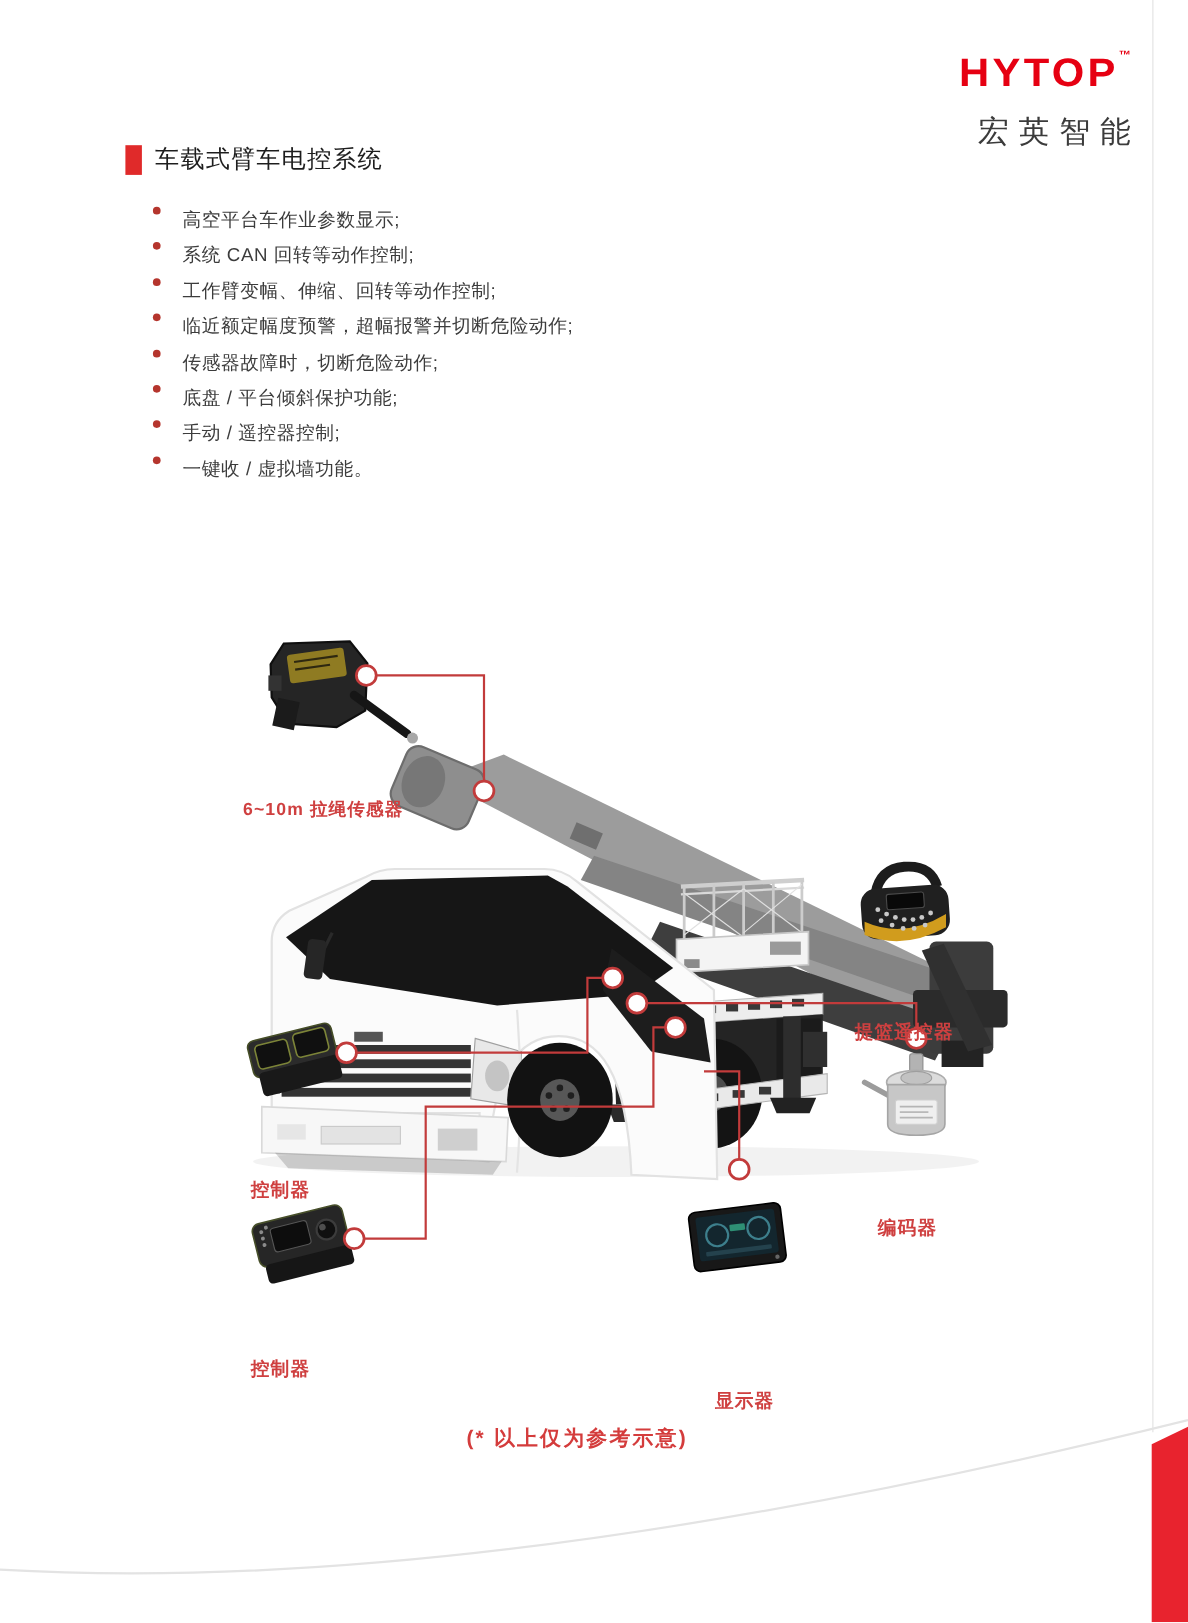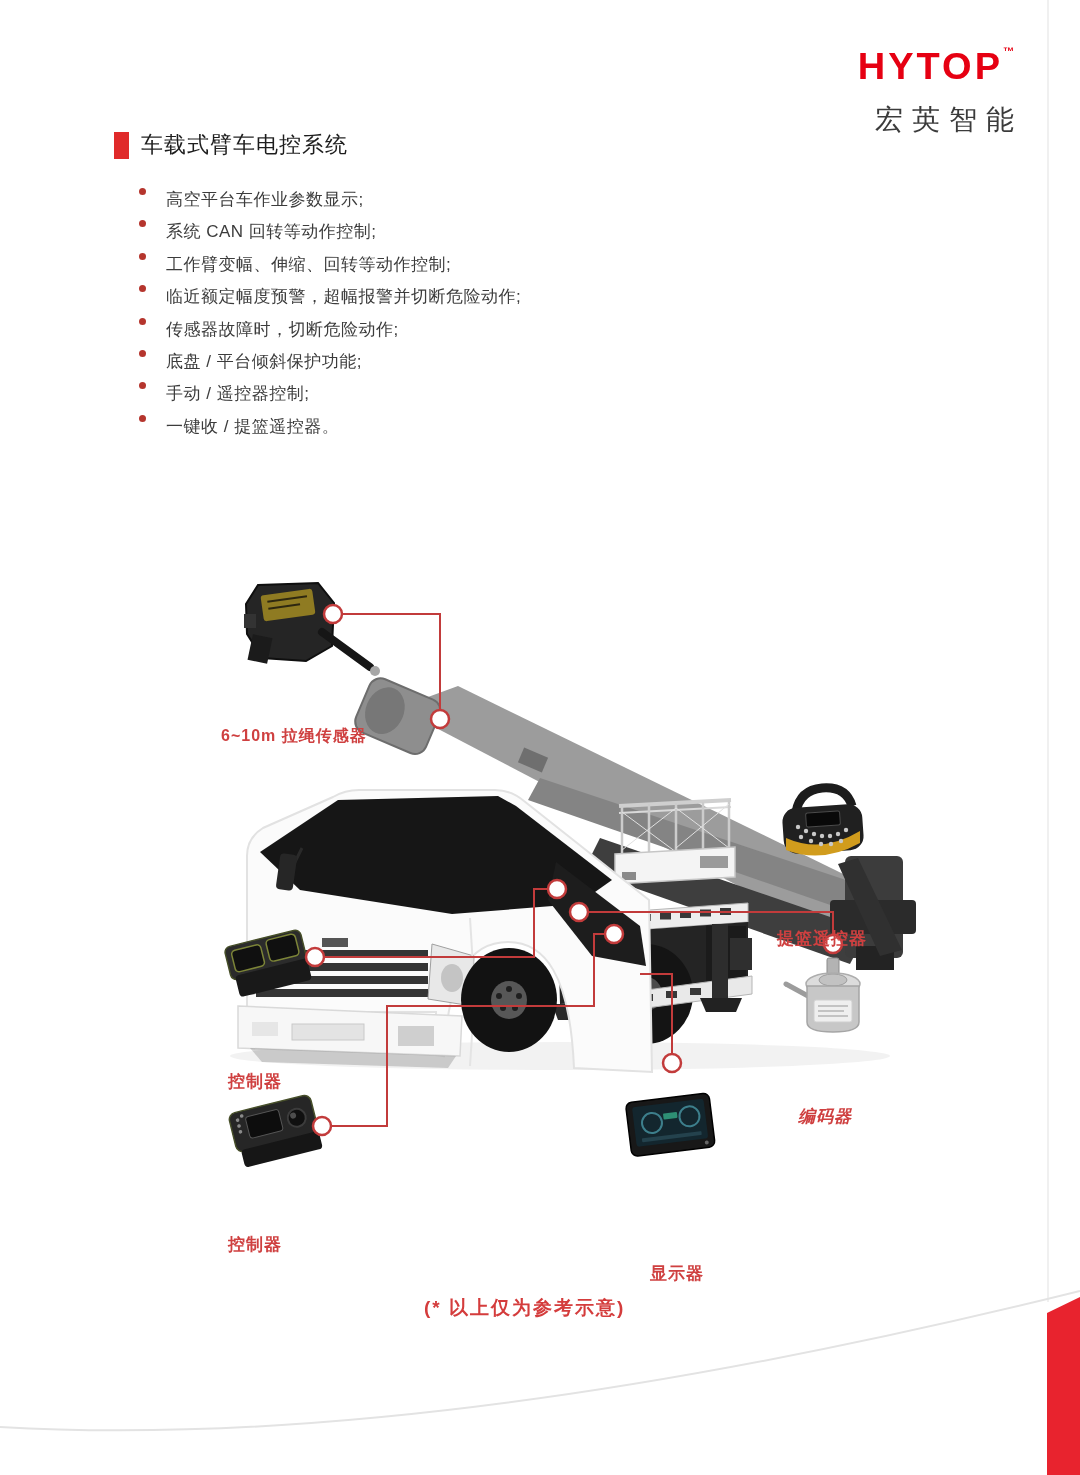--- a/index.html
+++ b/index.html
@@ -1,21 +1,21 @@
 <!DOCTYPE html>
 <html><head>
 <meta charset="utf-8">
 <style>
   html,body{margin:0;padding:0;background:#fff;}
   .page{
     position:relative;width:1080px;height:1475px;background:#ffffff;
     font-family:"Liberation Sans","DejaVu Sans",sans-serif;overflow:hidden;
   }
   
-  .logo{position:absolute;top:48px;right:66px;text-align:right;line-height:1;}
+  .logo{position:absolute;top:48px;right:52px;text-align:right;line-height:1;}
   .logo .brand{font-size:38px;font-weight:800;color:#e60012;letter-spacing:3px;display:inline-block;transform:scaleY(.95);}
   .logo .tm{font-size:11px;color:#e60012;vertical-align:top;position:relative;top:-2px;font-weight:700;}
   .logo .sub{margin-top:20px;font-size:28px;font-weight:400;color:#3b3b3b;letter-spacing:9px;margin-right:-9px;}
   
   .sec-title{position:absolute;left:114px;top:130px;display:flex;align-items:center;}
   .sec-title .bar{width:15px;height:27px;background:#e02a2a;margin-right:12px;}
   .sec-title h1{margin:0;font-size:22px;font-weight:400;color:#1d1d1d;letter-spacing:1px;}
   
   .features{position:absolute;left:139px;top:188px;margin:0;padding:0;list-style:none;}
   .features li{display:flex;height:32.4px;}
@@ -68,21 +68,21 @@
     <li>
         <span class="dot"></span>
         <span class="ftext">底盘 / 平台倾斜保护功能;</span>
       </li>
     <li>
         <span class="dot"></span>
         <span class="ftext">手动 / 遥控器控制;</span>
       </li>
     <li>
         <span class="dot"></span>
-        <span class="ftext">一键收 / 提篮遥控器。</span>
+        <span class="ftext">一键收 / 虚拟墙功能。</span>
       </li>
   </ul>
 
   <svg class="art" viewBox="0 0 1080 1475">
 
     <line x1="1048" y1="0" x2="1048" y2="1302" stroke="#ebebeb" stroke-width="1.5"></line>
 
     <g>
       <ellipse cx="560" cy="1056" rx="330" ry="14" fill="#000" opacity="0.05"></ellipse>
 
@@ -308,18 +308,18 @@
     </g>
 
     <path d="M0,1427 Q430,1452 1080,1291" stroke="#e3e3e3" stroke-width="2" fill="none"></path>
     <polygon points="1047,1313 1080,1297 1080,1475 1047,1475" fill="#e8232e"></polygon>
   </svg>
 
   <div class="dlabel small" style="left:221px;top:678px;">6~10m 拉绳传感器</div>
   <div class="dlabel" style="left:228px;top:1022px;">控制器</div>
   <div class="dlabel" style="left:228px;top:1185px;">控制器</div>
   <div class="dlabel" style="left:777px;top:879px;">提篮遥控器</div>
-  <div class="dlabel" style="left:798px;top:1057px;font-style:italic;">编码器</div>
+  <div class="dlabel" style="left:798px;top:1057px;">编码器</div>
   <div class="dlabel" style="left:650px;top:1214px;">显示器</div>
 
   <div class="footnote">(* 以上仅为参考示意)</div>
 
 </div>
 
 </body></html>

